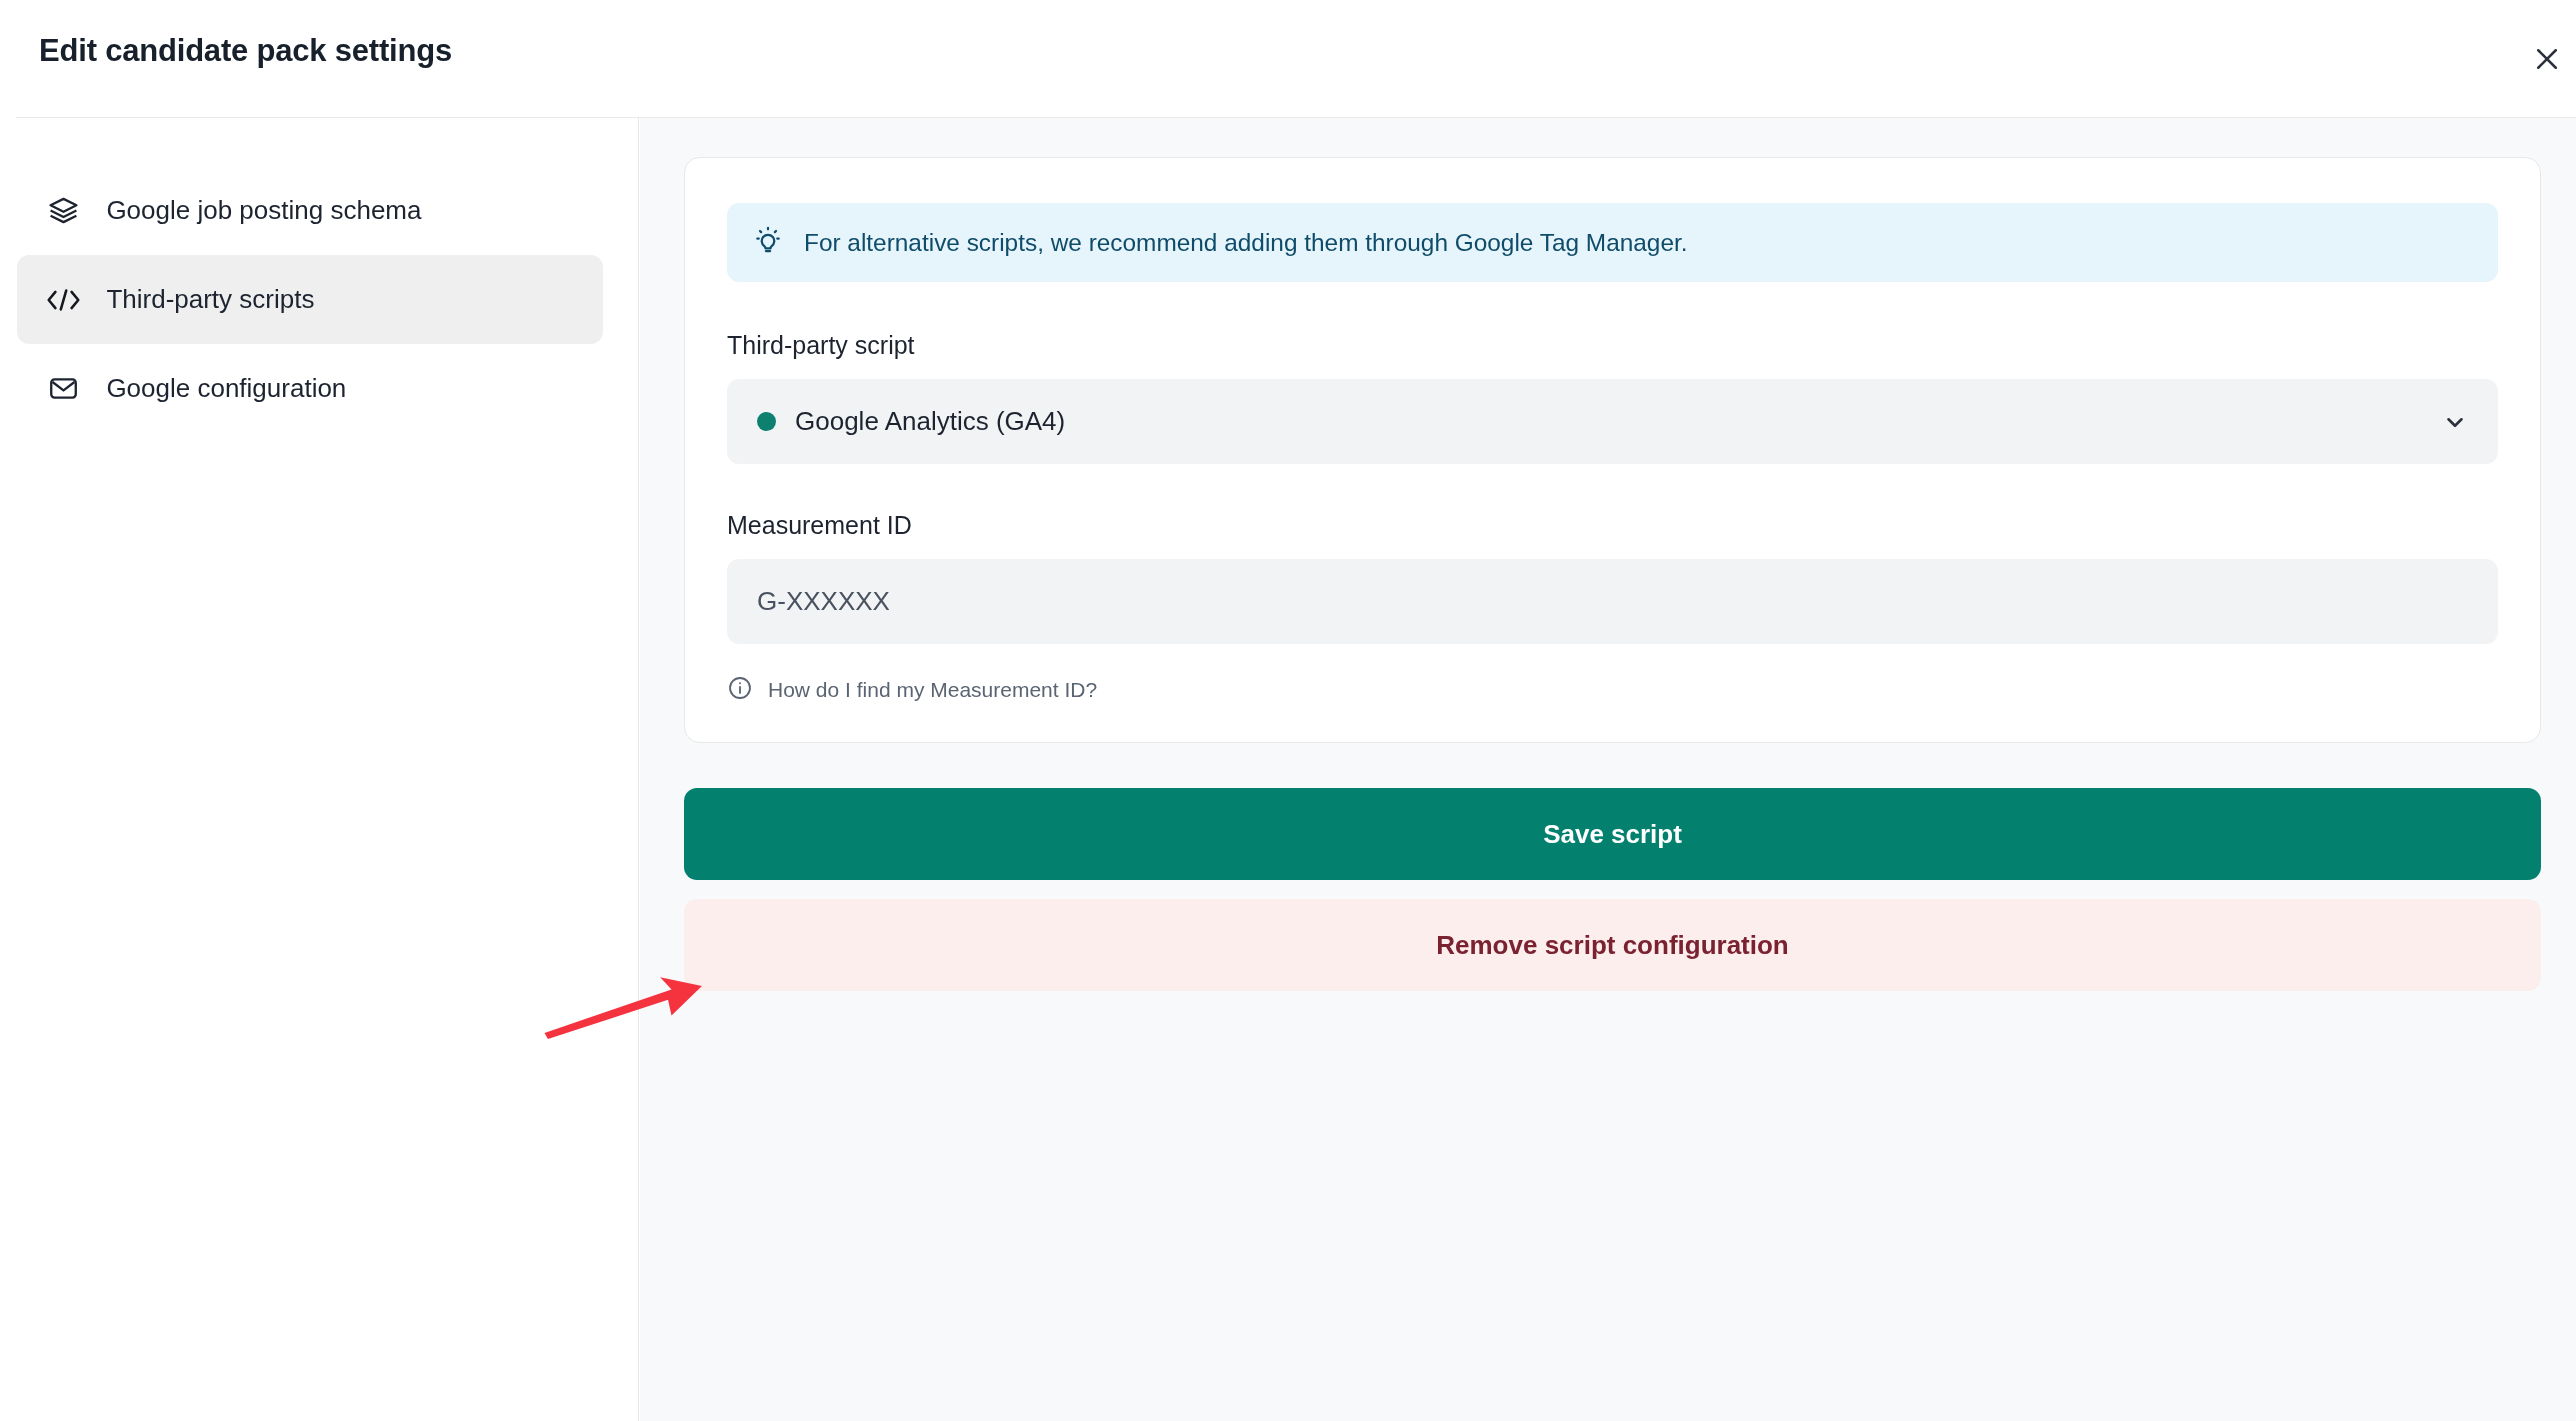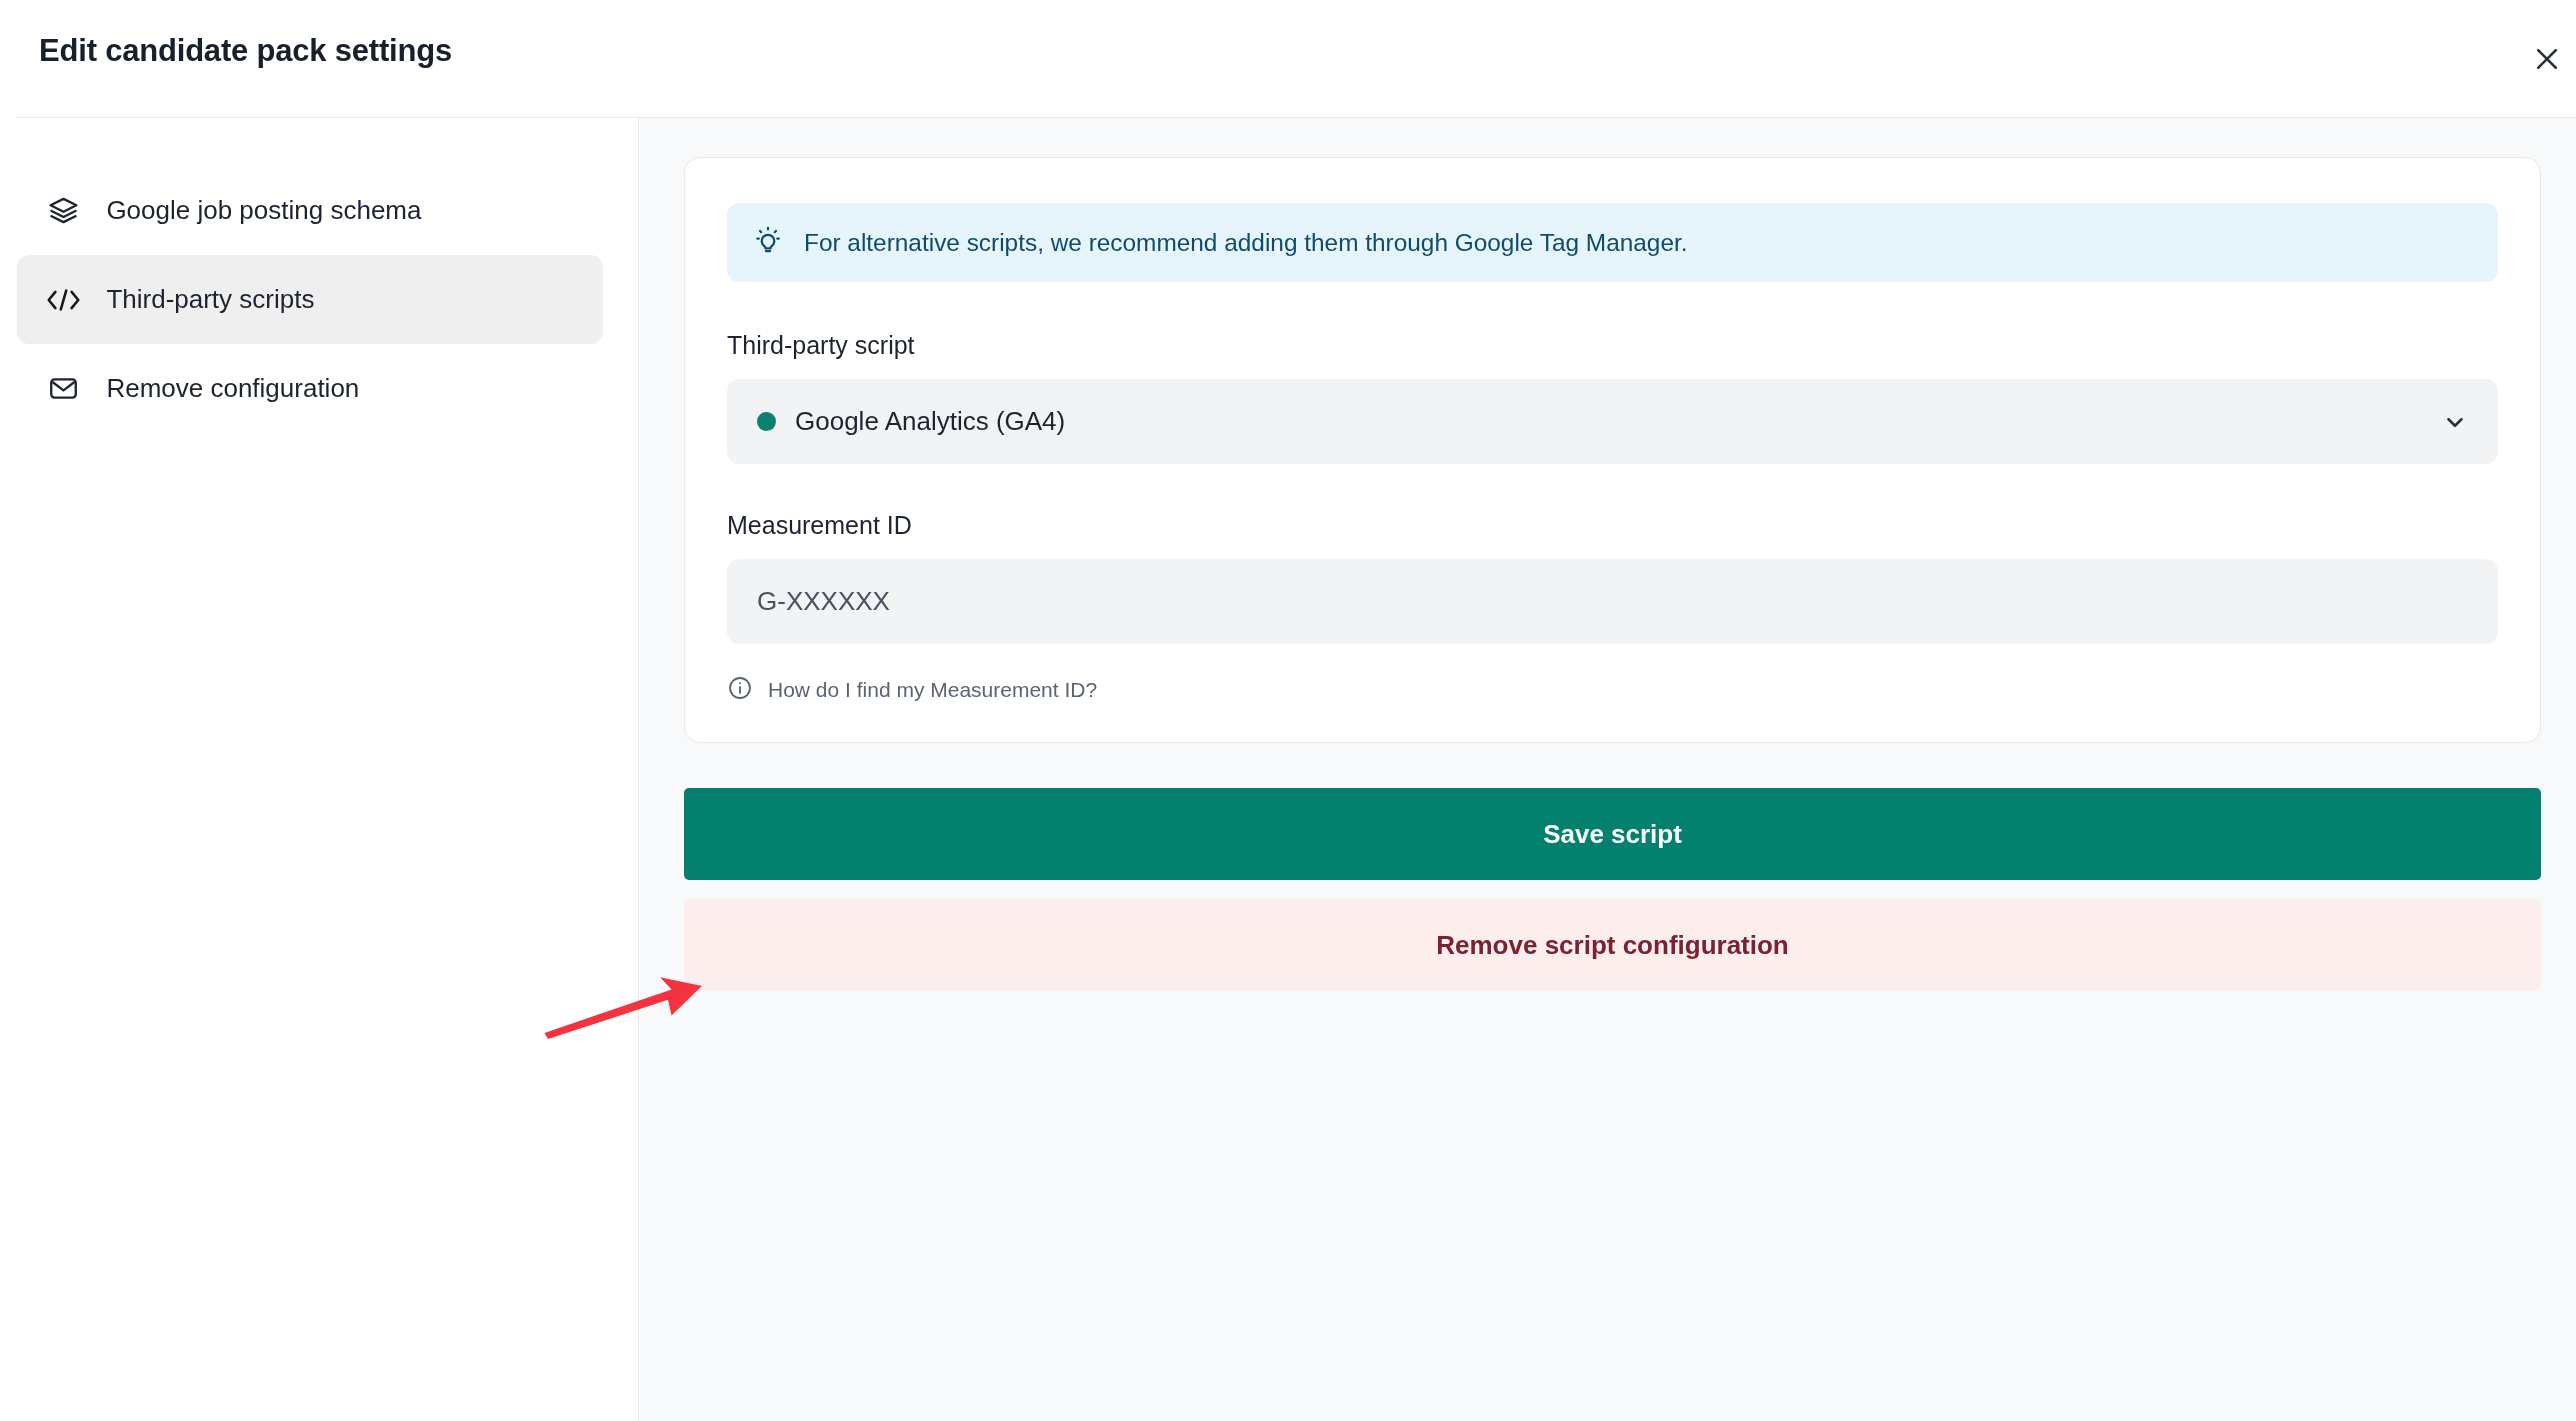--- a/index.html
+++ b/index.html
@@ -78,21 +78,21 @@
     border:none; background:transparent; outline:none; width:100%;
     font-family:"Liberation Sans", sans-serif; font-size:26px; color:#1d2430;
   }
   .input-box input::placeholder { color:#4a5260; opacity:1; }
 
   .helper { display:flex; align-items:center; gap:15px; cursor:pointer; }
   .helper-text { font-size:21px; color:#5b6472; }
 
   
   .btn {
-    width:1857px; height:92px; border-radius:5px; border:none;
+    width:1857px; height:92px; border-radius:13px; border:none;
     display:flex; align-items:center; justify-content:center;
     font-family:"Liberation Sans", sans-serif; font-size:26px; font-weight:700;
     cursor:pointer; margin-top:45px;
   }
   .btn-primary { background:#04806f; color:#ffffff; }
   .btn-danger  { background:#fdeeee; color:#7a2230; margin-top:19px; }
 
   
   .annotation { position:absolute; left:541px; top:951px; pointer-events:none; }
 </style>
@@ -137,21 +137,21 @@
         <span class="nav-label">Third-party scripts</span>
       </div>
 
       <div class="nav-item">
         <span class="nav-icon">
           <svg width="31" height="31" viewBox="0 0 24 24" fill="none" stroke="#1d2430" stroke-width="1.8" stroke-linejoin="round">
             <rect x="2.5" y="5" width="19" height="14" rx="2.5"></rect>
             <polyline points="3.5,7 12,13.5 20.5,7"></polyline>
           </svg>
         </span>
-        <span class="nav-label">Remove configuration</span>
+        <span class="nav-label">Google configuration</span>
       </div>
     </div>
 
     <div class="content">
 
       <div class="card">
 
         <div class="banner">
           <span>
             <svg width="30" height="30" viewBox="0 0 24 24" fill="none" stroke="#0f4c6a" stroke-width="1.8" stroke-linecap="round" stroke-linejoin="round">

